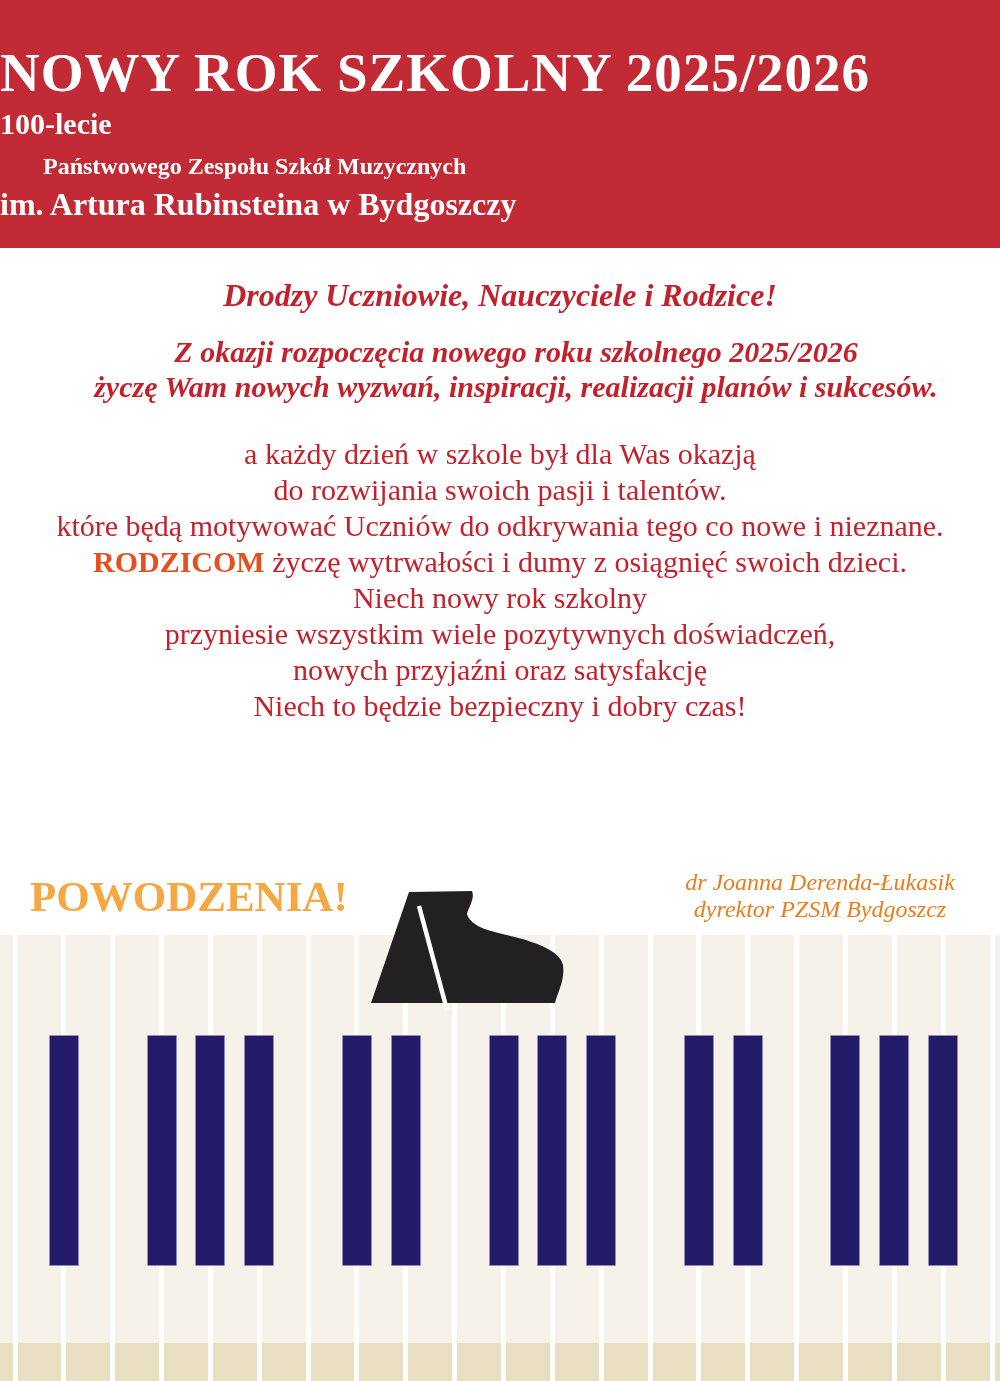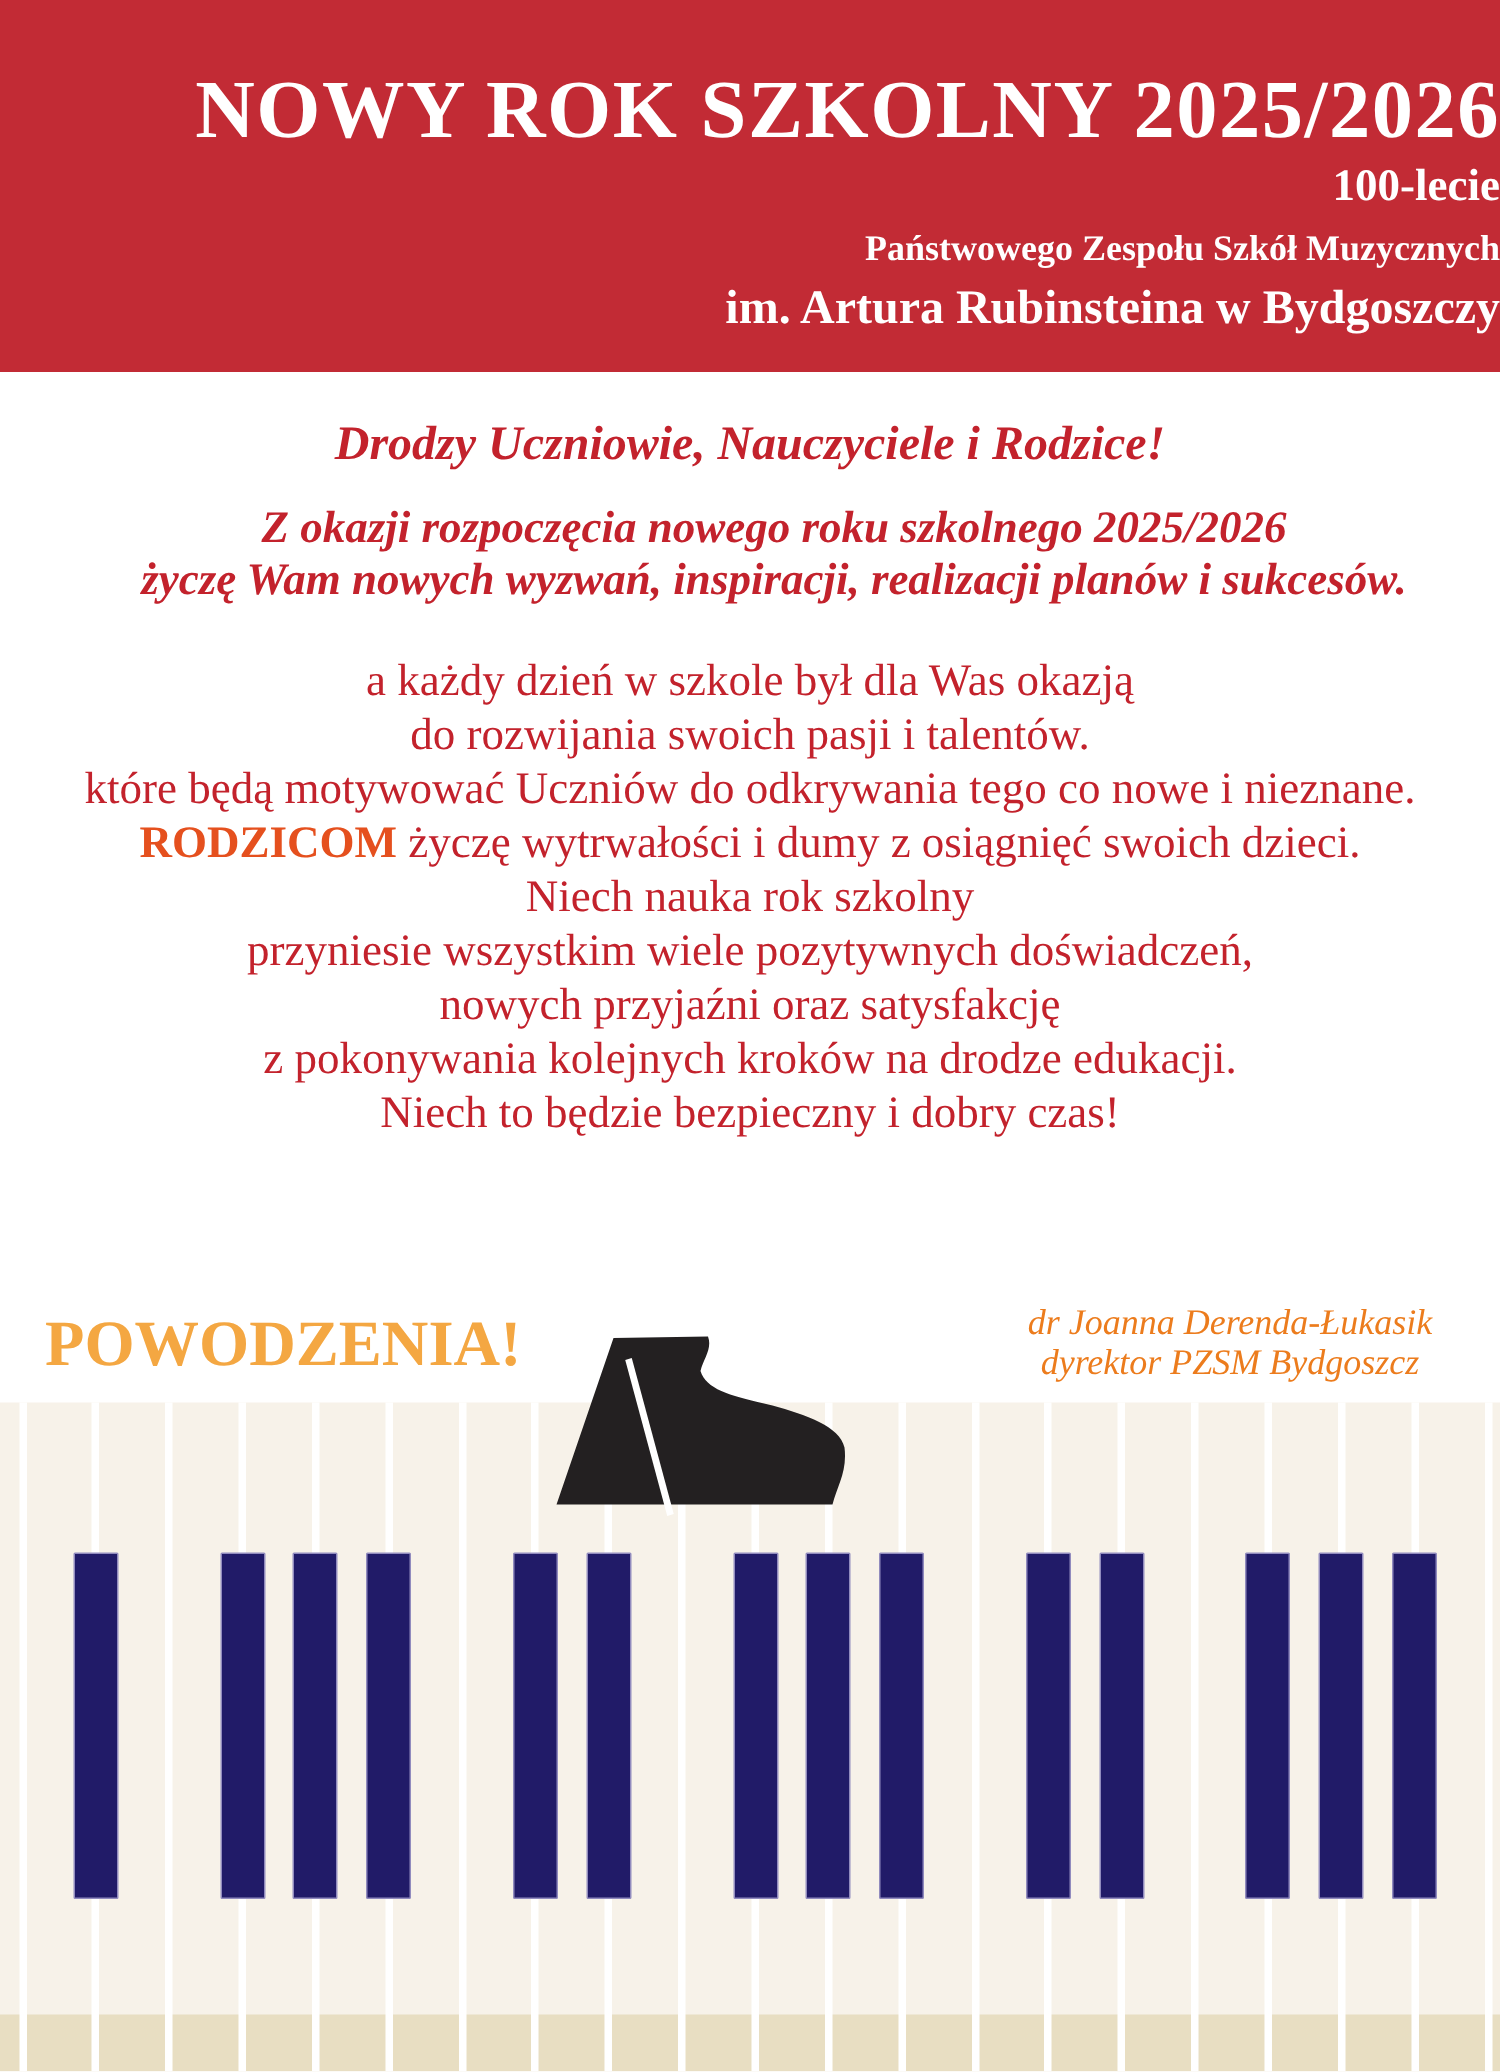--- a/index.html
+++ b/index.html
@@ -7,21 +7,21 @@
     position:relative;
     width:1000px;height:1381px;
     overflow:hidden;
     background:#ffffff;
     font-family:"Liberation Serif","DejaVu Serif",serif;
   }
   
   .banner{
     position:absolute;left:0;top:0;width:1000px;height:248px;
     background:var(--banner-bg,#C22B35);
-    text-align:right;color:#ffffff;
+    text-align:left;color:#ffffff;
     box-sizing:border-box;padding-top:44px;
   }
   .banner-title{
     font-size:55px;line-height:58px;font-weight:bold;letter-spacing:1px;
     white-space:nowrap;
   }
   .banner-sub1{font-size:30px;line-height:44px;font-weight:bold;}
   .banner-sub2{font-size:24px;line-height:40px;font-weight:bold;margin-left:43px;}
   .banner-sub3{font-size:32px;line-height:37px;font-weight:bold;}
 
@@ -96,24 +96,23 @@
   <div class="intro">
     <div>Z okazji rozpoczęcia nowego roku szkolnego 2025/2026</div>
     <div>życzę Wam nowych wyzwań, inspiracji, realizacji planów i sukcesów.</div>
   </div>
 
   <div class="wishes">
     <div class="wish-line">a każdy dzień w szkole był dla Was okazją</div>
     <div class="wish-line">do rozwijania swoich pasji i talentów.</div>
     <div class="wish-line">które będą motywować Uczniów do odkrywania tego co nowe i nieznane.</div>
     <div class="wish-line"><span class="kw">RODZICOM</span><span> życzę wytrwałości i dumy z osiągnięć swoich dzieci.</span></div>
-    <div class="wish-line">Niech nauka rok szkolny</div>
+    <div class="wish-line">Niech nowy rok szkolny</div>
     <div class="wish-line">przyniesie wszystkim wiele pozytywnych doświadczeń,</div>
     <div class="wish-line">nowych przyjaźni oraz satysfakcję</div>
-    <div class="wish-line">z pokonywania kolejnych kroków na drodze edukacji.</div>
     <div class="wish-line">Niech to będzie bezpieczny i dobry czas!</div>
   </div>
 
   <div class="powodzenia">POWODZENIA!</div>
   <div class="signature">
     <div>dr Joanna Derenda-Łukasik</div>
     <div>dyrektor PZSM Bydgoszcz</div>
   </div>
 
   <div class="keyboard" id="keyboard">

